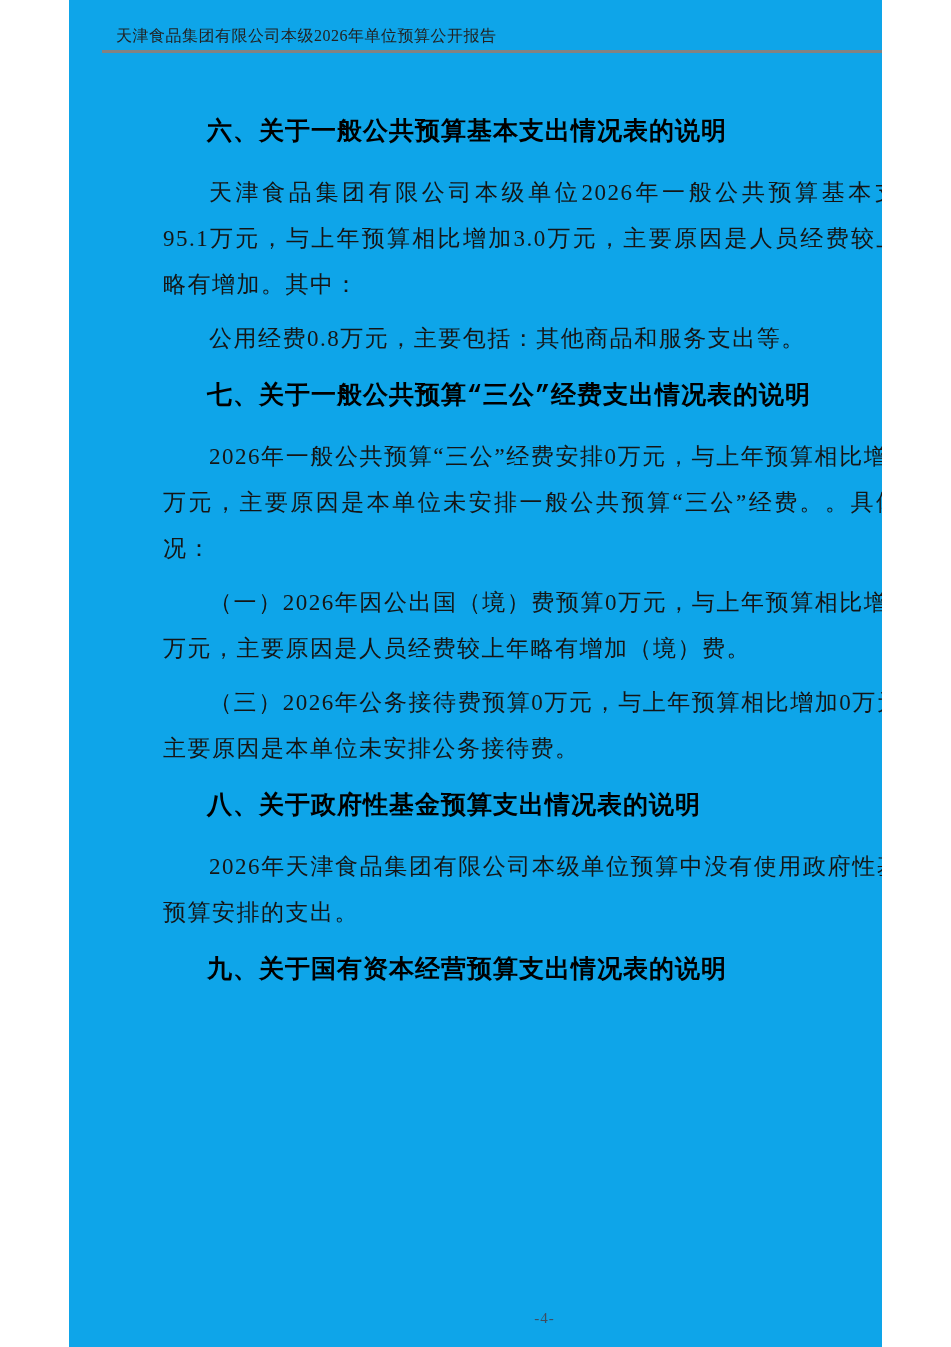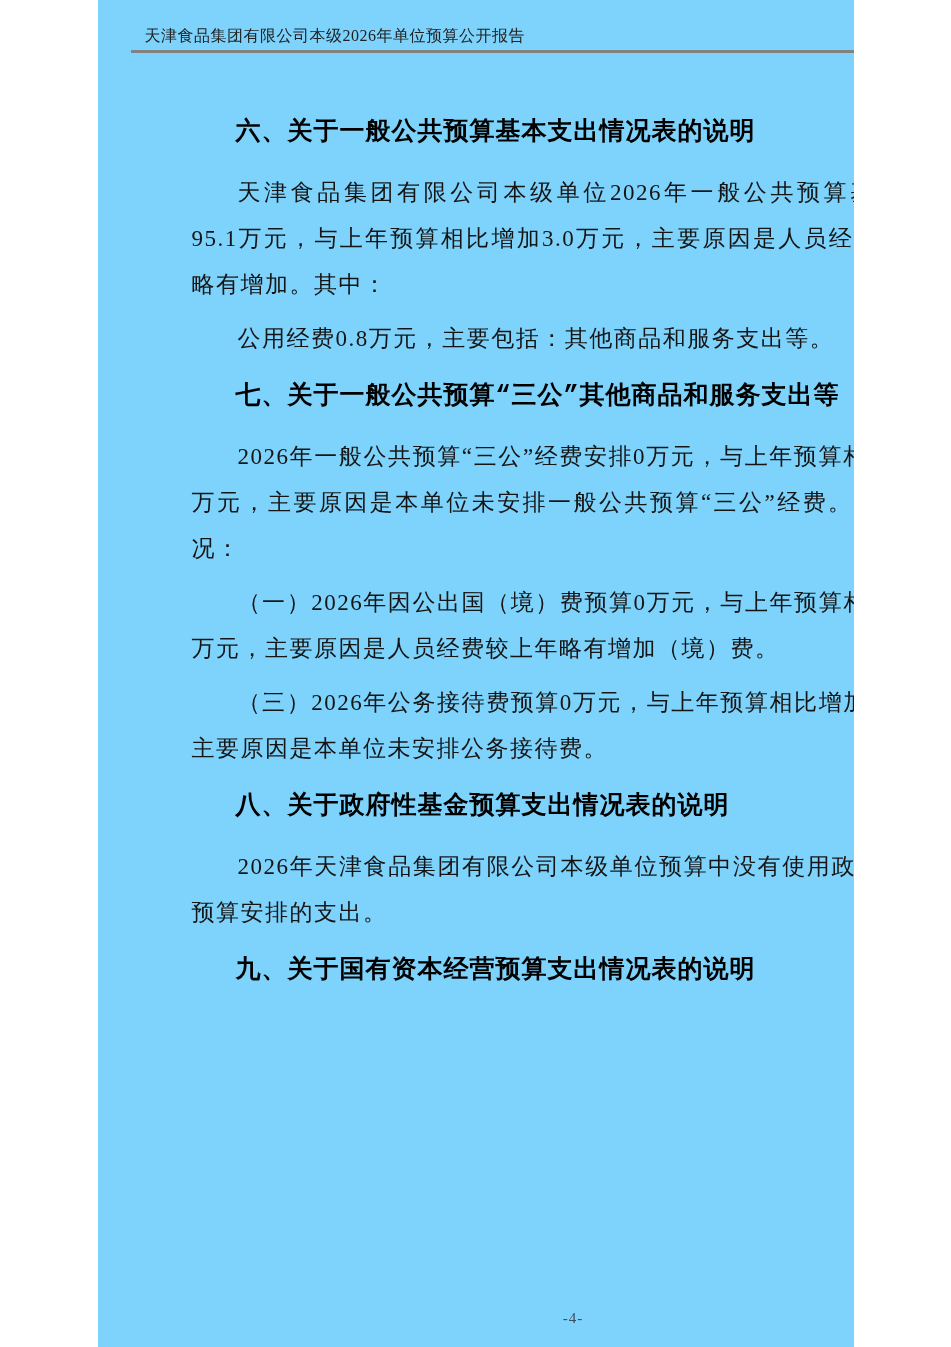--- a/index.html
+++ b/index.html
@@ -3,24 +3,24 @@
 <meta charset="utf-8">
 <title>预算公开报告</title>
 <style>
   html, body {
     margin: 0;
     padding: 0;
     background: #ffffff;
   }
   .page {
     position: relative;
-    width: 756px;
+    width: 813px;
     height: 1347px;
     margin: 0 auto;
-    background: #7dd3fc;
+    background: #0ea5e9;
     overflow: hidden;
     font-family: "Liberation Serif", serif;
     color: #111111;
   }
   
   .header-title {
     position: absolute;
     left: 47px;
     top: 26px;
     font-size: 16px;
@@ -85,21 +85,21 @@
 
   <div class="header-title">天津食品集团有限公司本级2026年单位预算公开报告</div>
   <div class="header-rule"></div>
 
   <div class="content">
 
     <h2 class="section-heading first">六、关于一般公共预算基本支出情况表的说明</h2>
     <p class="body-para">天津食品集团有限公司本级单位2026年一般公共预算基本支出 95.1万元，与上年预算相比增加3.0万元，主要原因是人员经费较上年略有增加。其中：</p>
     <p class="body-para">公用经费0.8万元，主要包括：其他商品和服务支出等。</p>
 
-    <h2 class="section-heading">七、关于一般公共预算“三公”其他商品和服务支出等</h2>
+    <h2 class="section-heading">七、关于一般公共预算“三公”经费支出情况表的说明</h2>
     <p class="body-para">2026年一般公共预算“三公”经费安排0万元，与上年预算相比增加0万元，主要原因是本单位未安排一般公共预算“三公”经费。。具体情况：</p>
     <p class="body-para">（一）2026年因公出国（境）费预算0万元，与上年预算相比增加0万元，主要原因是人员经费较上年略有增加（境）费。</p>
     <p class="body-para">（三）2026年公务接待费预算0万元，与上年预算相比增加0万元，主要原因是本单位未安排公务接待费。</p>
 
     <h2 class="section-heading">八、关于政府性基金预算支出情况表的说明</h2>
     <p class="body-para">2026年天津食品集团有限公司本级单位预算中没有使用政府性基金预算安排的支出。</p>
 
     <h2 class="section-heading">九、关于国有资本经营预算支出情况表的说明</h2>
 
   </div>

